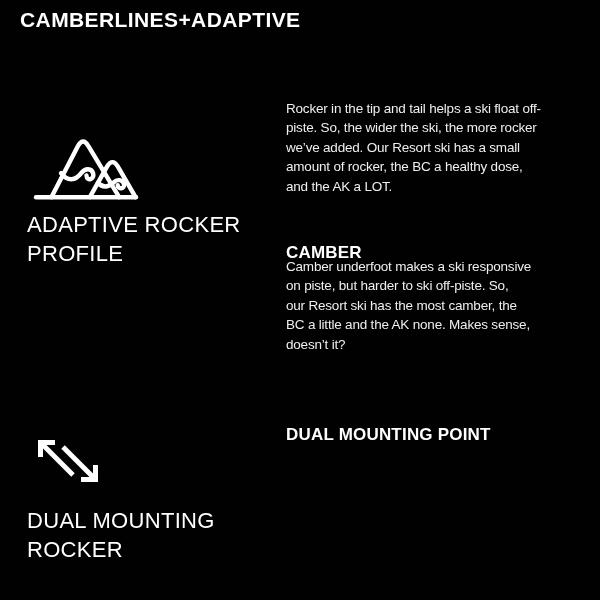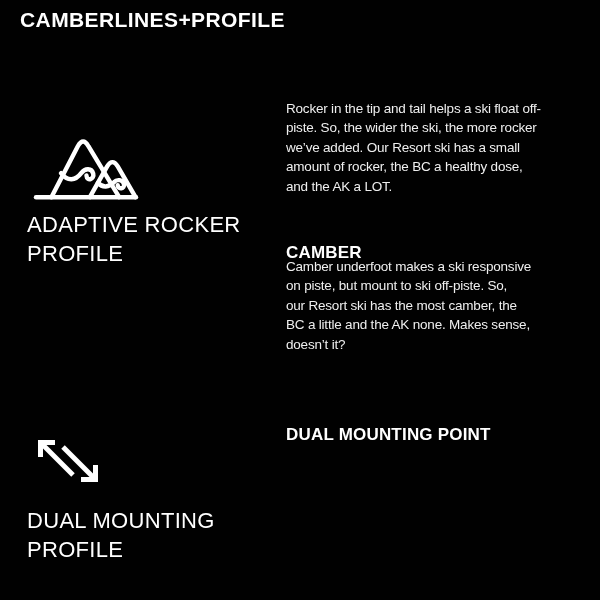--- a/index.html
+++ b/index.html
@@ -41,49 +41,49 @@
   #mountain-icon{left:33px;top:127px;}
   #adaptive-label{top:210px;}
   #arrow-icon{left:30px;top:430px;}
   #points-label{top:506px;}
 </style>
 </head>
 <body>
 
 <div class="page">
 
-  <h1 class="page-title">CAMBERLINES+PROFILE</h1>
+  <h1 class="page-title">CAMBERLINES+ADAPTIVE</h1>
 
   <svg id="mountain-icon" class="icon" width="106" height="75" viewBox="0 0 110 78" fill="none" stroke="#ffffff" stroke-width="4.6" stroke-linecap="round" stroke-linejoin="round">
     <path d="M3 73 L107 73"></path>
     <path d="M19 73 L46.5 20 Q52 10 57.5 20 L89.5 73"></path>
     <path d="M59 73 L77 41 Q82.5 32 88 41 L106.5 73"></path>
     <path d="M29 48 C36 57 44 56 50 48 C54 42.5 61 42.5 62.5 48.5 C64 54.5 56 57 55.5 50.5"></path>
     <path d="M67.5 58 C72 63.5 79 63 84 57.5 C87 54 93.5 54.5 94.5 59.5 C95.5 64.5 88.5 65.5 88 60.5"></path>
   </svg>
   <div id="adaptive-label" class="left-label">ADAPTIVE ROCKER
 PROFILE</div>
 
   <svg id="arrow-icon" class="icon" width="76" height="62" viewBox="0 0 76 62" fill="none" stroke="#ffffff" stroke-width="5" stroke-linecap="butt" stroke-linejoin="miter">
     <path d="M43 45 L11.5 13.5"></path>
     <path d="M25 12.5 L10.5 12.5 L10.5 27"></path>
     <path d="M33 17 L64.5 48.5"></path>
     <path d="M51 49.5 L65.5 49.5 L65.5 35"></path>
   </svg>
   <div id="points-label" class="left-label">DUAL MOUNTING
-PROFILE</div>
+ROCKER</div>
 
   <p id="rocker-body" class="body-text">Rocker in the tip and tail helps a ski float off-
 piste. So, the wider the ski, the more rocker
 we’ve added. Our Resort ski has a small
 amount of rocker, the BC a healthy dose,
 and the AK a LOT.</p>
 
   <h2 id="camber-heading" class="col-heading">CAMBER</h2>
   <p id="camber-body" class="body-text">Camber underfoot makes a ski responsive
-on piste, but mount to ski off-piste. So,
+on piste, but harder to ski off-piste. So,
 our Resort ski has the most camber, the
 BC a little and the AK none. Makes sense,
 doesn’t it?</p>
 
   <h2 id="dmp-heading" class="col-heading">DUAL MOUNTING POINT</h2>
 
 </div>
 
 </body></html>

